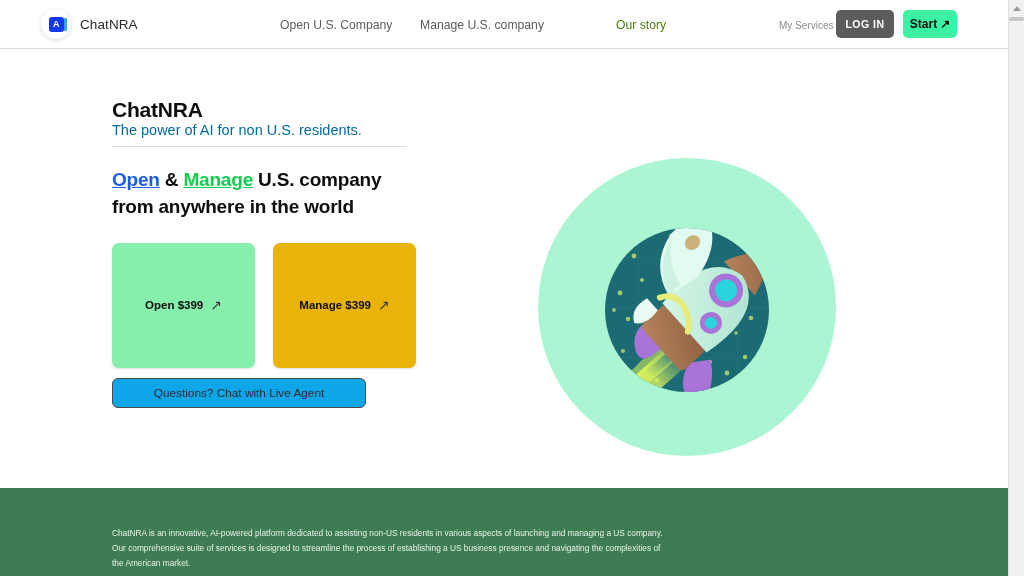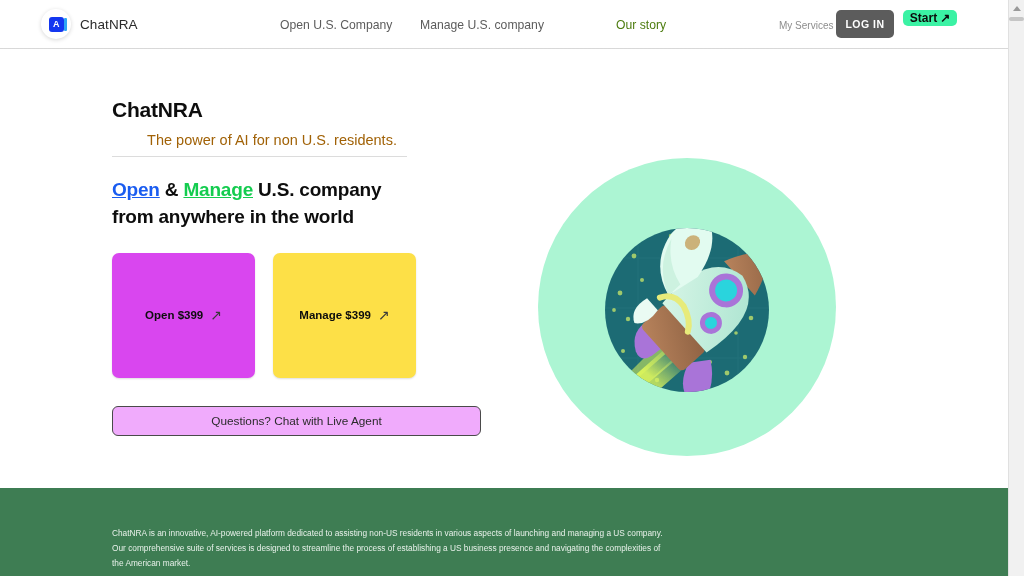--- a/index.html
+++ b/index.html
@@ -42,53 +42,53 @@
 
   .my-services{ position:absolute; left:758px; top:20px; font-size:10px; color:#8d8d8d; white-space:nowrap; cursor:pointer;padding-left:21px; }
 
   .btn-login{
     position:absolute; left:836px; top:10px; width:58px; height:28px; border-radius:5px;
     background:#5c5c5c; color:#fff; font-size:10.5px; font-weight:bold; letter-spacing:.5px;
     display:flex; align-items:center; justify-content:center; cursor:pointer; border:none;
     font-family:"Liberation Sans", sans-serif;
   }
   .btn-start{
-    position:absolute; left:903px; top:10px; width:54px; height:16px; border-radius:5px;
+    position:absolute; left:903px; top:10px; width:54px; height:28px; border-radius:5px;
     background:#3bf2a4; color:#0c0c0c; font-size:12px; font-weight:bold;
     display:flex; align-items:center; justify-content:center; gap:3px; cursor:pointer; border:none;
     font-family:"Liberation Sans", sans-serif;
   }
   .arrow-ne{ font-size:12px; line-height:1; transform:translateY(-.5px); }
 
   
   .hero{ position:relative; height:439px; background:#fff; }
   .hero-left{ position:absolute; left:112px; top:49px; width:320px; }
 
   .h-title{ font-size:21px; font-weight:bold; color:#0d0d0d; letter-spacing:-.2px; }
-  .h-sub{ margin-top:10px; font-size:14.5px; color:#a16207; white-space:nowrap;text-align:center; }
+  .h-sub{ margin-top:0; font-size:14.5px; color:#0369a1; white-space:nowrap; }
   .h-rule{ margin-top:8px; width:295px; height:1px; background:#dcdcdc; }
 
   .h2{ margin-top:20px; font-size:19px; font-weight:bold; color:#0d0d0d; line-height:1.42; letter-spacing:-.2px; }
   .lk-open{ color:#1a5cf0; text-decoration:underline; cursor:pointer; }
   .lk-manage{ color:#14cc4f; text-decoration:underline; cursor:pointer; }
 
   .cards{ margin-top:22px; display:flex; gap:18px; }
   .card{
     width:143px; height:125px; border-radius:7px;
     display:flex; align-items:center; justify-content:center; gap:7px;
     font-size:11.5px; font-weight:bold; color:#0d0d0d; cursor:pointer;
     box-shadow:0 1px 2px rgba(0,0,0,.13);
   }
-  .card-open{ background:#d946ef; }
-  .card-manage{ background:#fde047; }
+  .card-open{ background:#86efac; }
+  .card-manage{ background:#eab308; }
   .card .ar{ font-size:14px; font-weight:normal; color:#3a3a3a; }
 
   .chat-btn{
-    margin-top:28px; width:369px; height:30px; border:1px solid #4a4a4a; border-radius:6px;
-    background:#f0abfc; font-size:11.8px; color:#2b2b2b; cursor:pointer;
+    margin-top:10px; width:254px; height:30px; border:1px solid #4a4a4a; border-radius:6px;
+    background:#0ea5e9; font-size:11.8px; color:#2b2b2b; cursor:pointer;
     display:flex; align-items:center; justify-content:center;
     font-family:"Liberation Sans", sans-serif;
   }
 
   
   .illo{ position:absolute; left:538px; top:109px; width:298px; height:298px; }
 
   
   .footer{ position:absolute; left:0; top:488px; width:1008px; height:88px; background:#3e7d53; }
   .footer-text{

